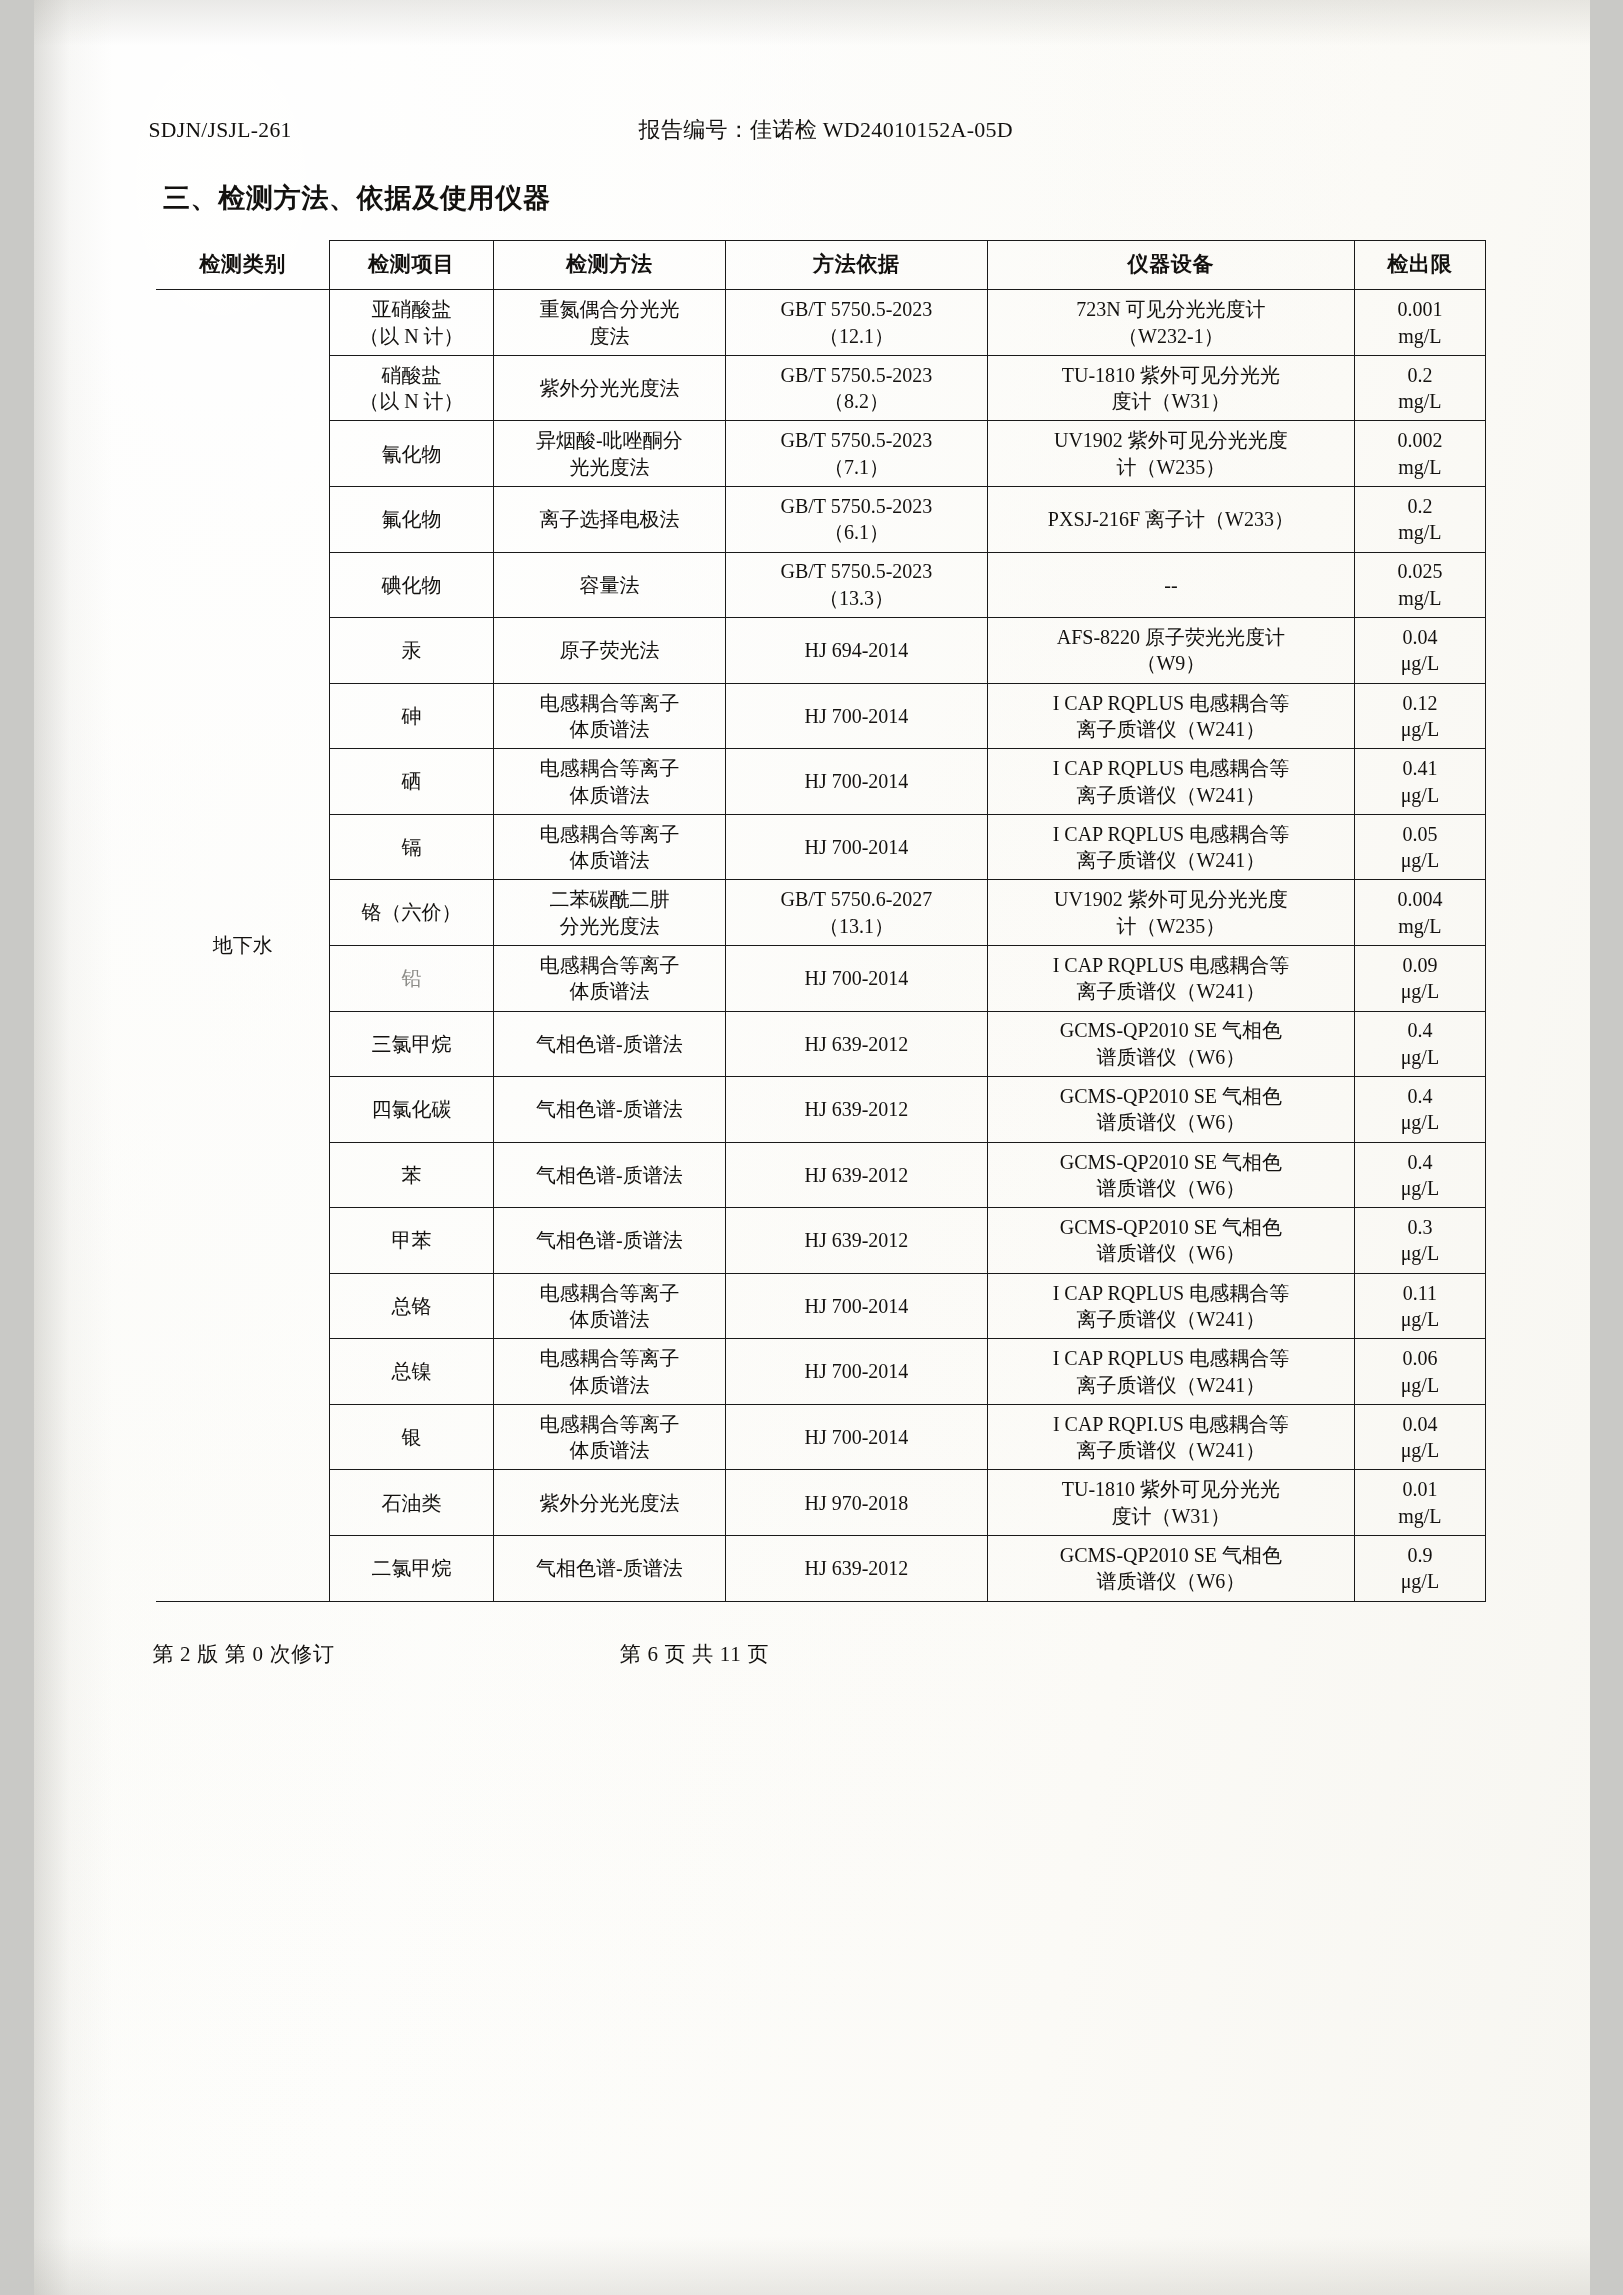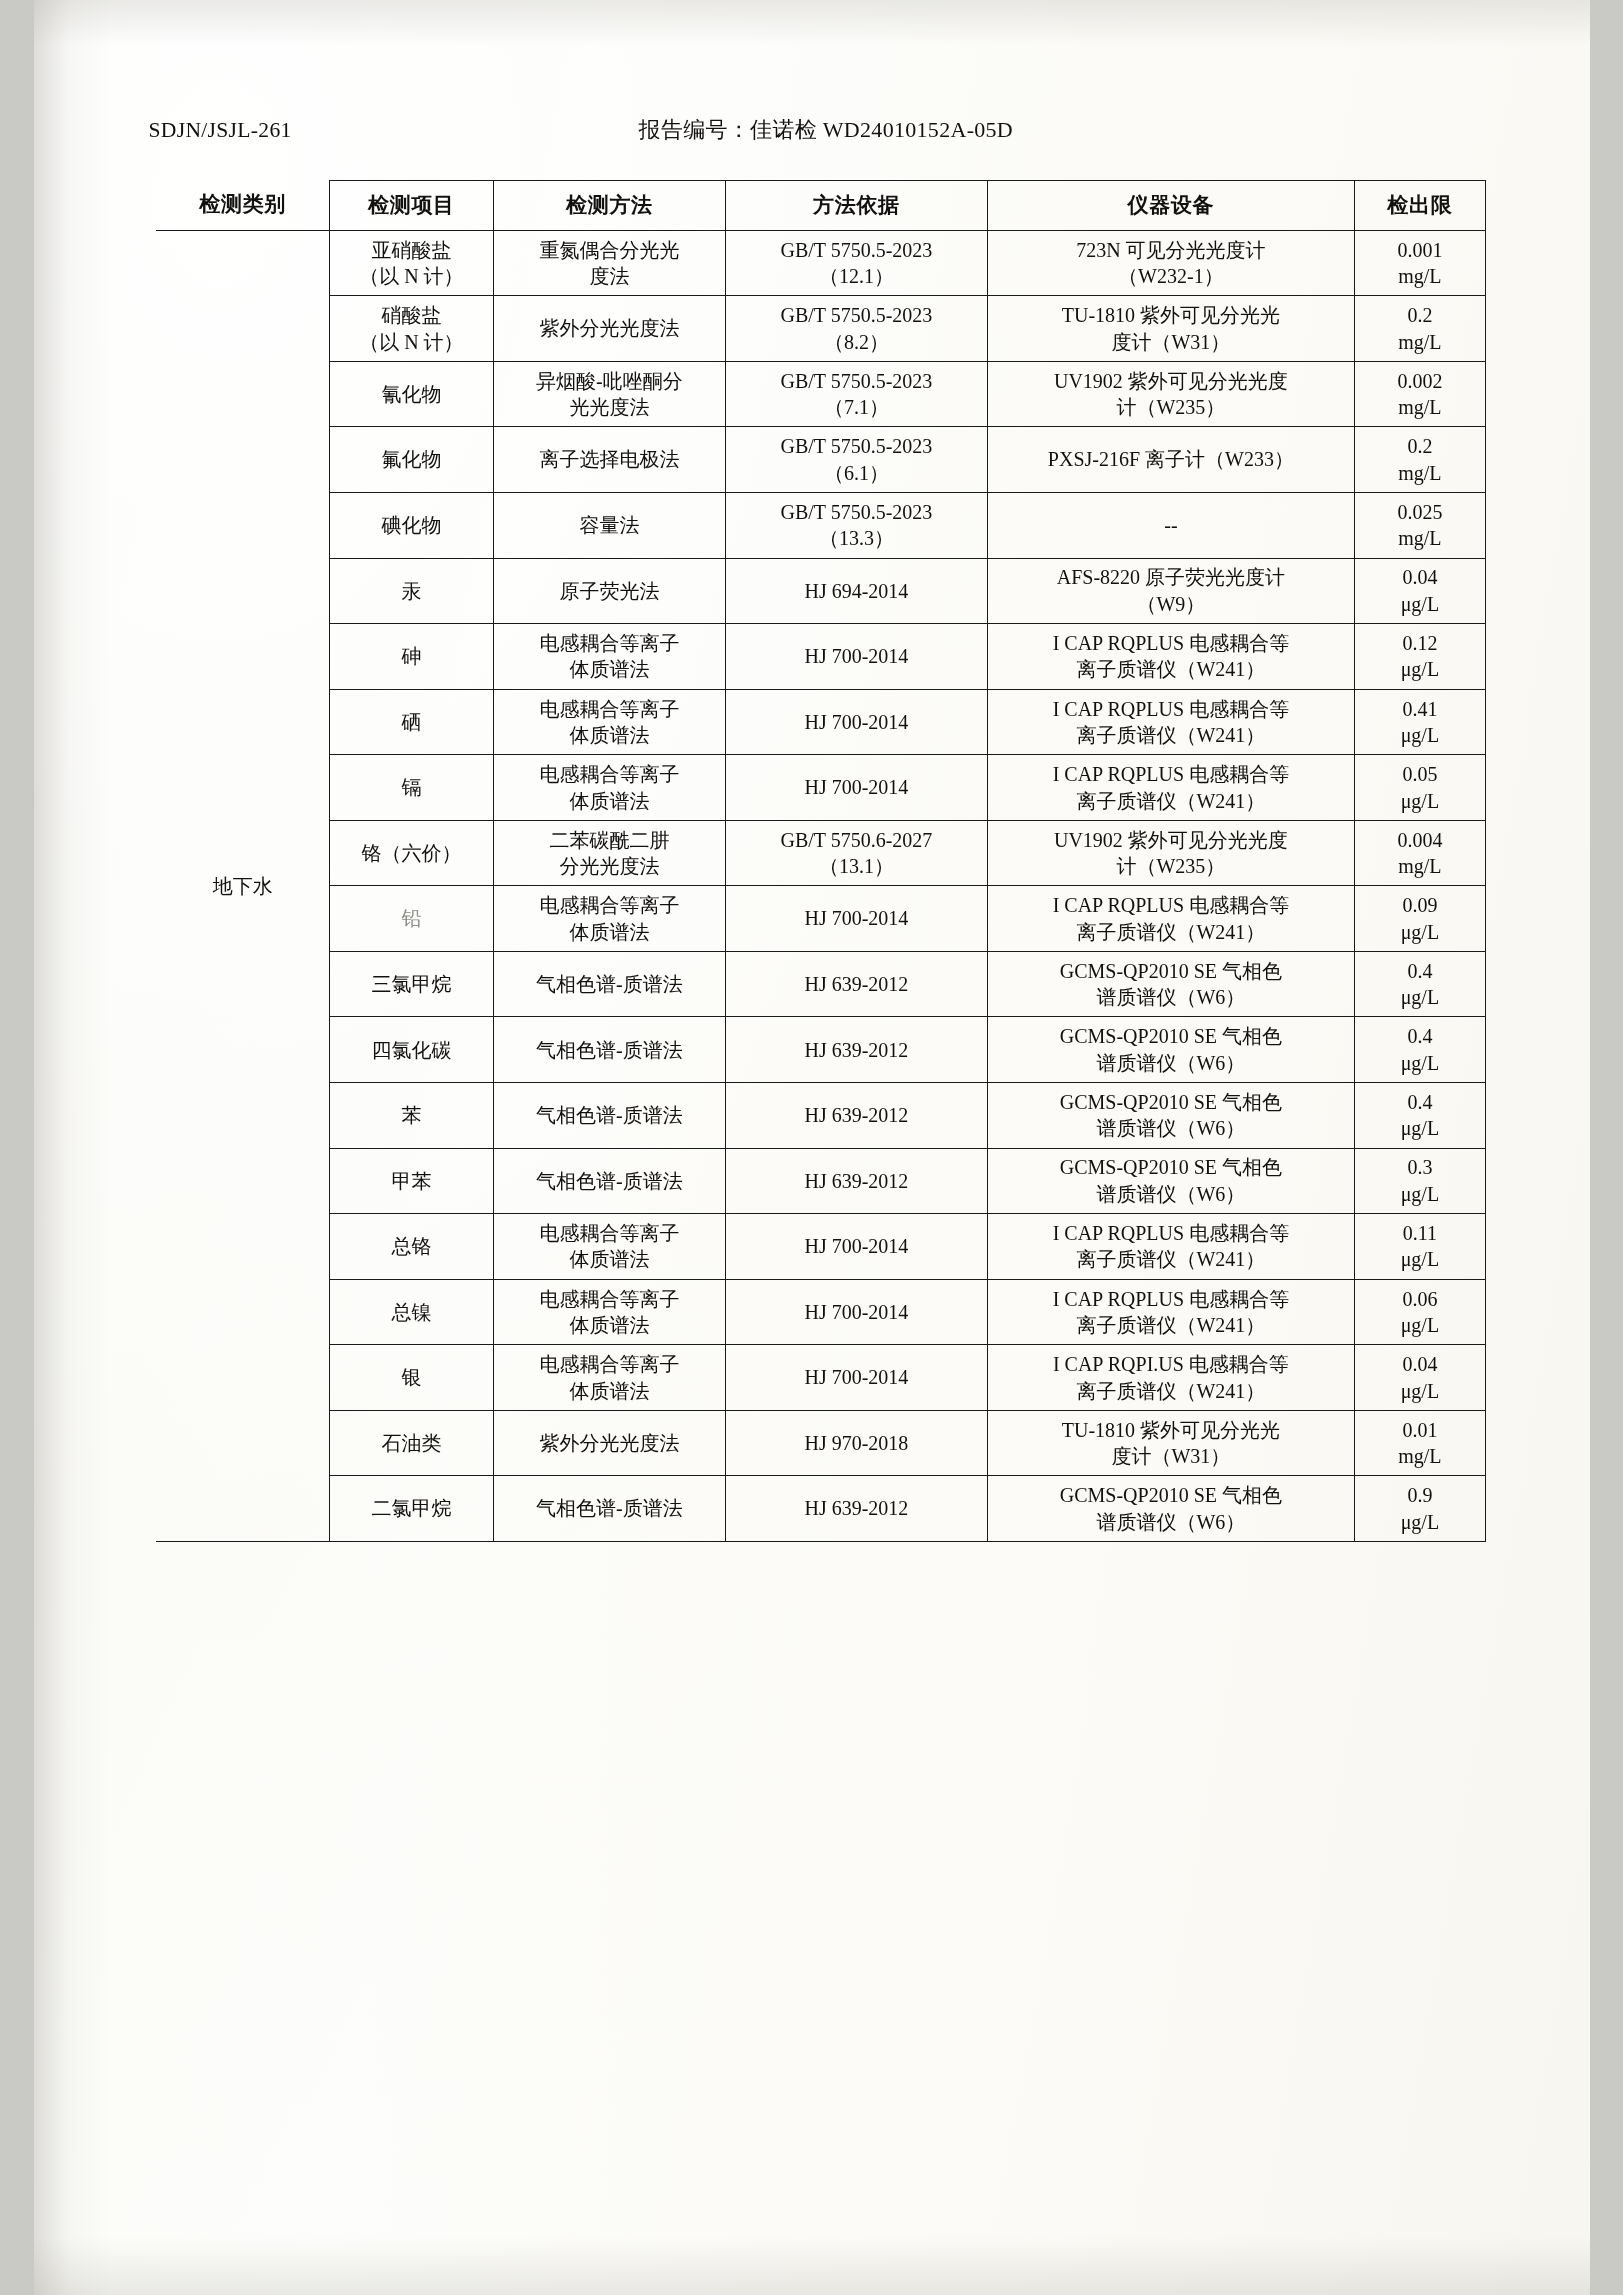--- a/index.html
+++ b/index.html
@@ -151,20 +151,21 @@
   <div class="speck" style="left:1601px; top:962px; width:3.9px; height:14.4px;"></div>
   <div class="speck" style="left:1592px; top:1087px; width:3.9px; height:17px;"></div>
 
   <div class="content">
 
     <div class="header-row">
       <div class="doc-code">SDJN/JSJL-261</div>
       <div class="report-no">报告编号：佳诺检 WD24010152A-05D</div>
     </div>
 
+    <div class="section-title">三、检测方法、依据及使用仪器</div>
 
     <table class="method-table">
       <colgroup>
         <col class="c0">
           <col class="c1">
           <col class="c2">
           <col class="c3">
           <col class="c4">
           <col class="c5">
       </colgroup>
@@ -573,16 +574,20 @@
             </td>
             <td>
               <span class="sub">0.9</span>
               <span class="limit-unit">μg/L</span>
             </td>
           </tr>
         </tbody>
     </table>
 
 
+    <div class="footer">
+      <div class="ver">第 2 版  第 0 次修订</div>
+      <div class="pages">第 6 页  共 11 页</div>
+    </div>
 
   </div>
 </div>
 
 
 </body></html>

